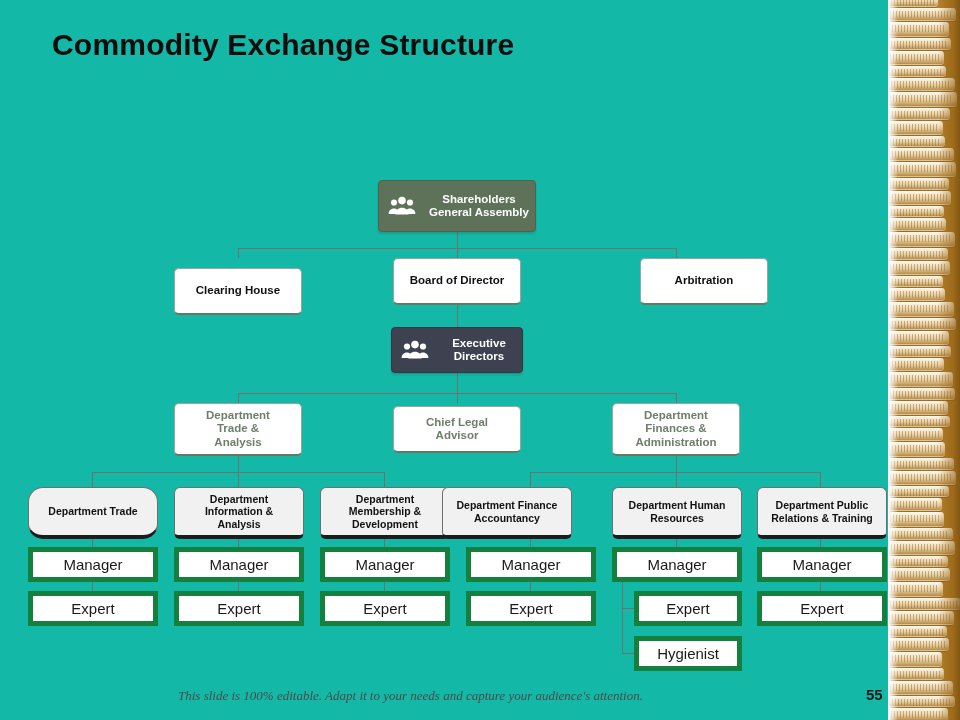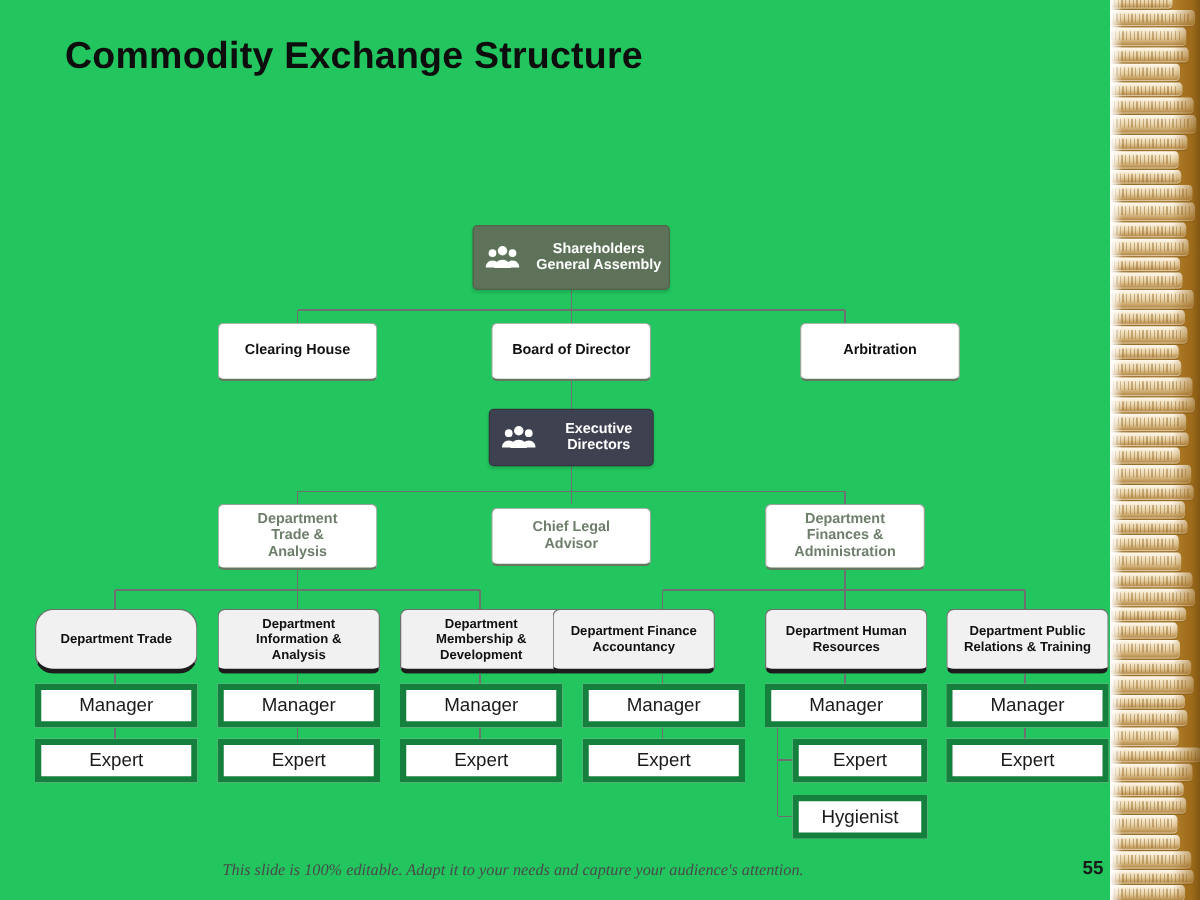--- a/index.html
+++ b/index.html
@@ -3,21 +3,21 @@
 <meta charset="utf-8">
 <style>
   html,body{margin:0;padding:0;}
   body{
     width:960px;height:720px;
     background:#ffffff;
     font-family:"Liberation Sans",sans-serif;
     overflow:hidden;
     position:relative;
   }
-  #slide{position:absolute;left:0;top:0;width:960px;height:720px;overflow:hidden;background:#22c55e;}
+  #slide{position:absolute;left:0;top:0;width:960px;height:720px;overflow:hidden;background:#14b8a6;}
 
   
   #title{
     position:absolute;left:52px;top:28px;
     font-size:30px;font-weight:bold;color:#0d0d0d;
     letter-spacing:.2px;
     font-family:"Liberation Sans",sans-serif;
   }
 
   
@@ -182,21 +182,21 @@
           <path d="M7.4 18.4c0-4 3-6.6 6.6-6.6s6.6 2.6 6.6 6.6z"></path>
         </g>
       </svg>
     </span>
     <span class="ttl">
       <span>Shareholders</span><br>
       <span>General Assembly</span>
     </span>
   </div>
 
-  <div class="node plain" style="left:174px;top:258px;width:128px;height:47px;">
+  <div class="node plain" style="left:174px;top:268px;width:128px;height:47px;">
     <span>Clearing House</span>
   </div>
   <div class="node plain" style="left:393px;top:258px;width:128px;height:47px;">
     <span>Board of Director</span>
   </div>
   <div class="node plain" style="left:612px;top:258px;width:128px;height:47px;margin-left:28px;">
     <span>Arbitration</span>
   </div>
 
   <div class="node slate" style="left:391px;top:327px;width:132px;height:46px;">

